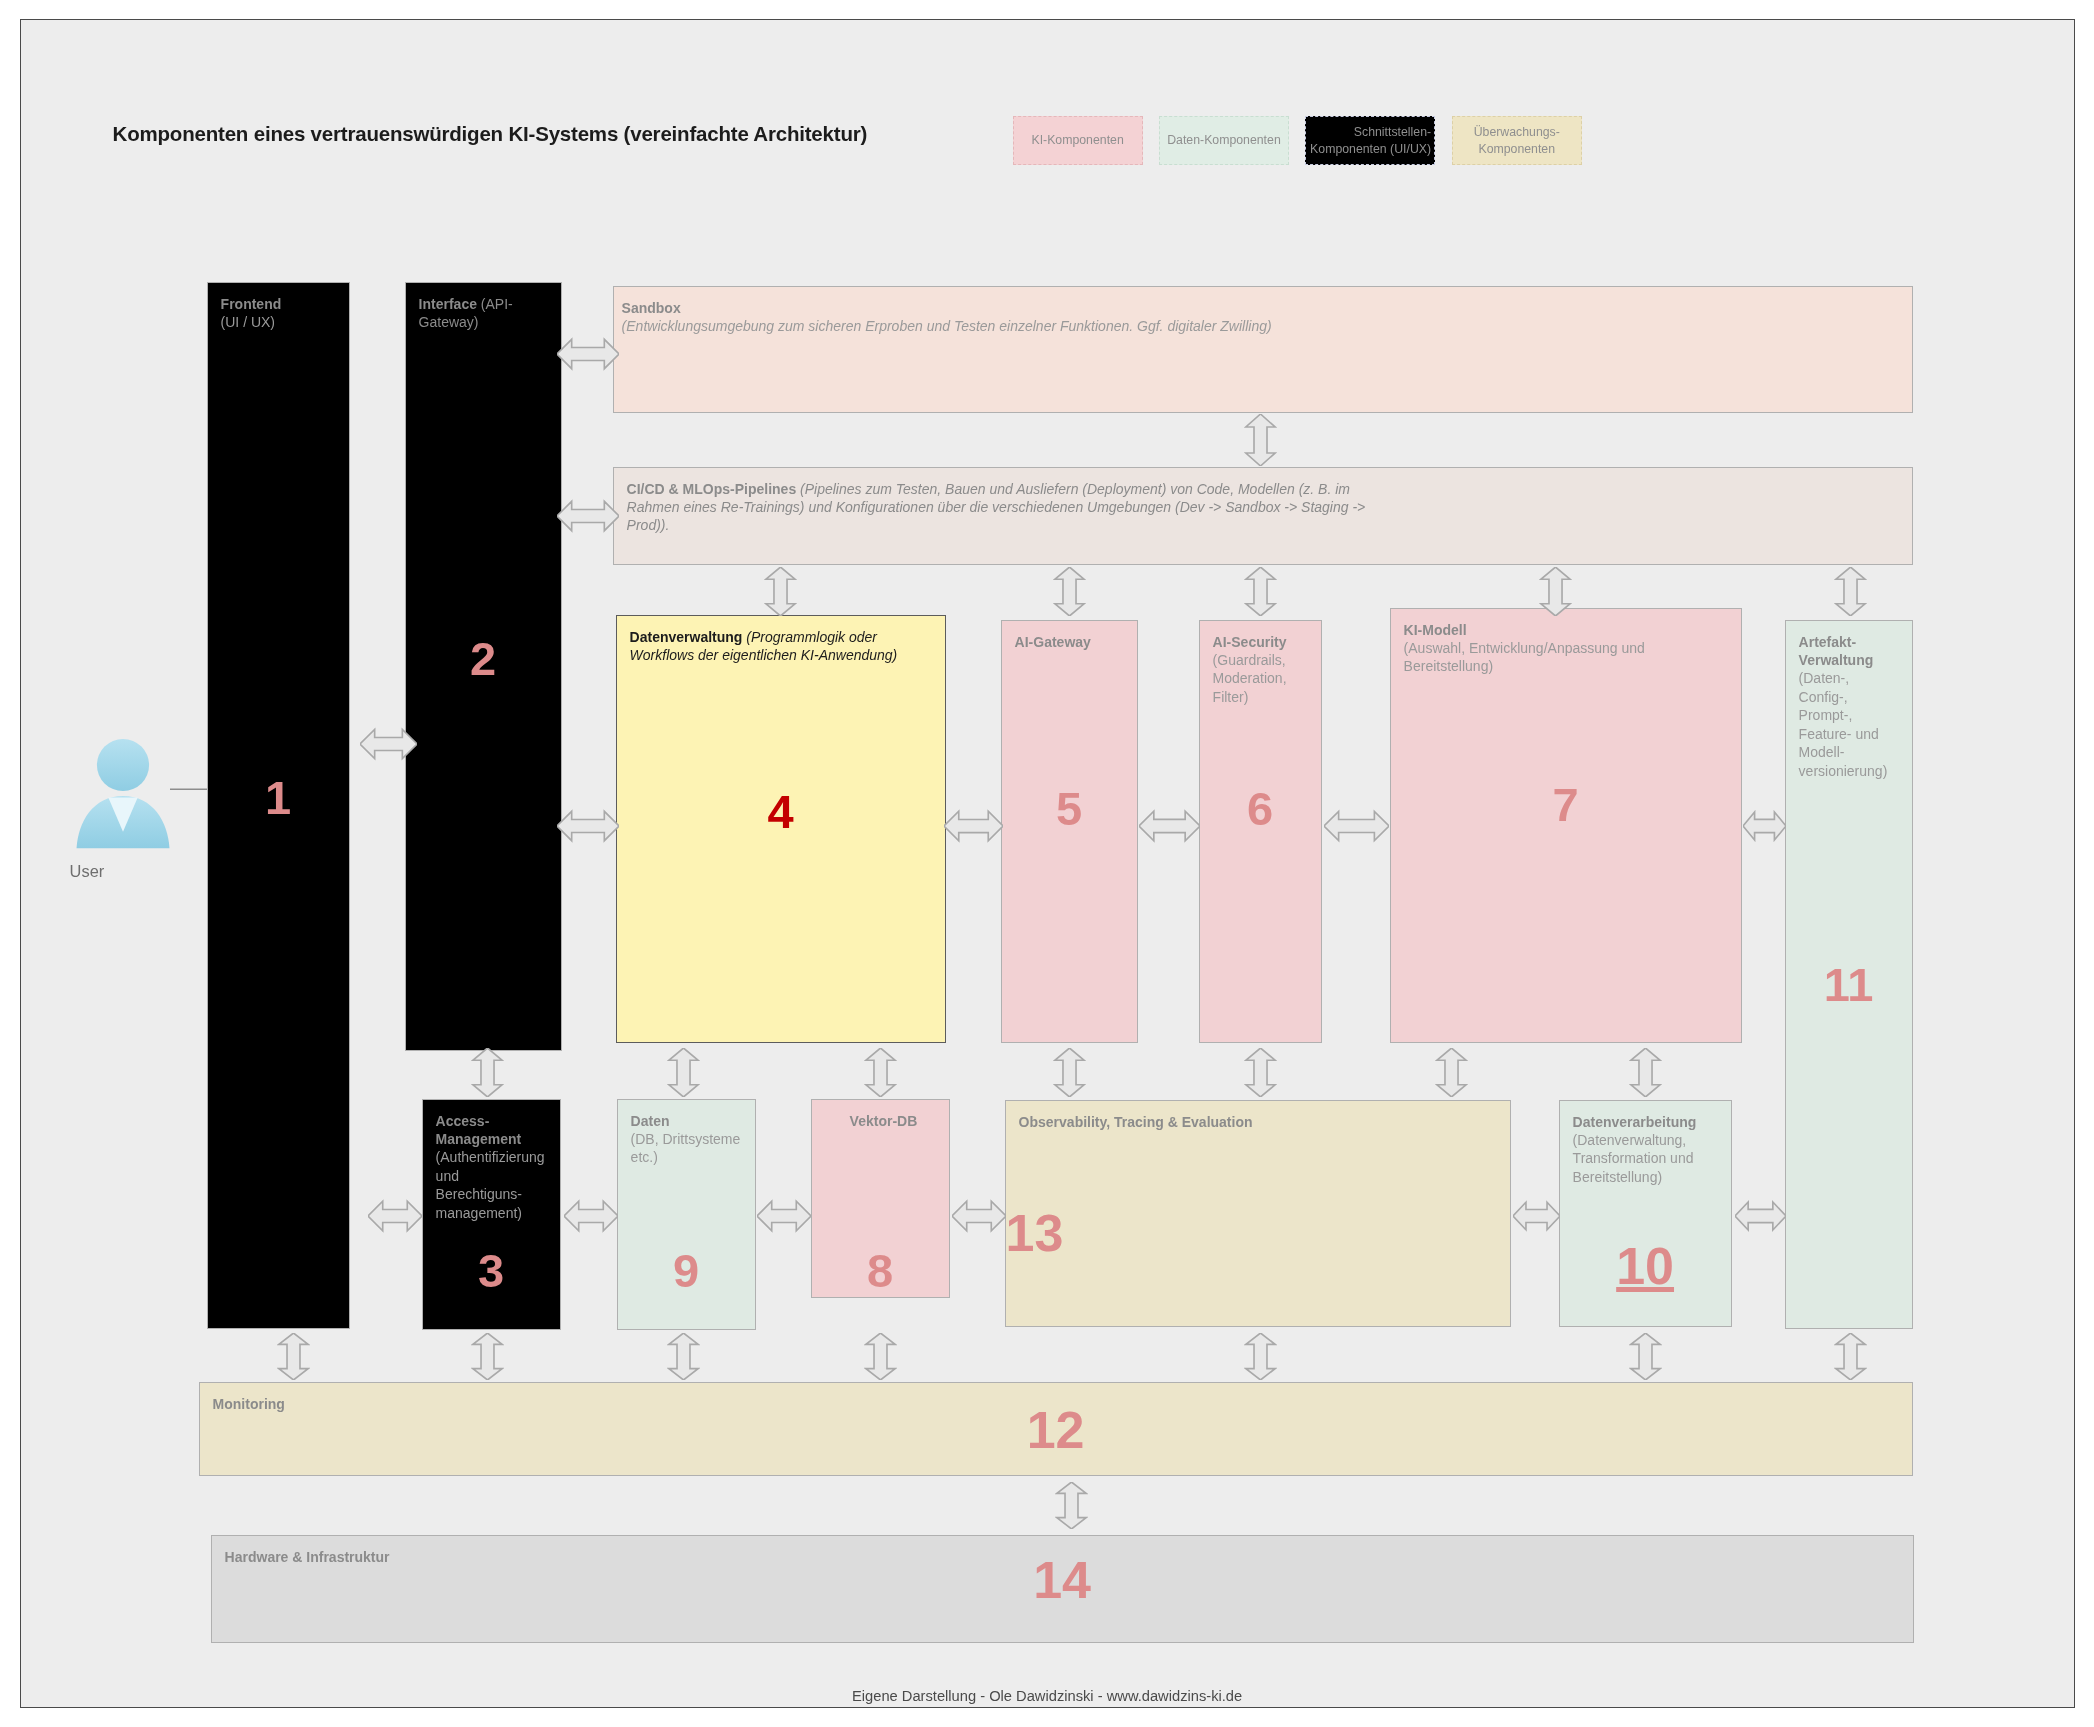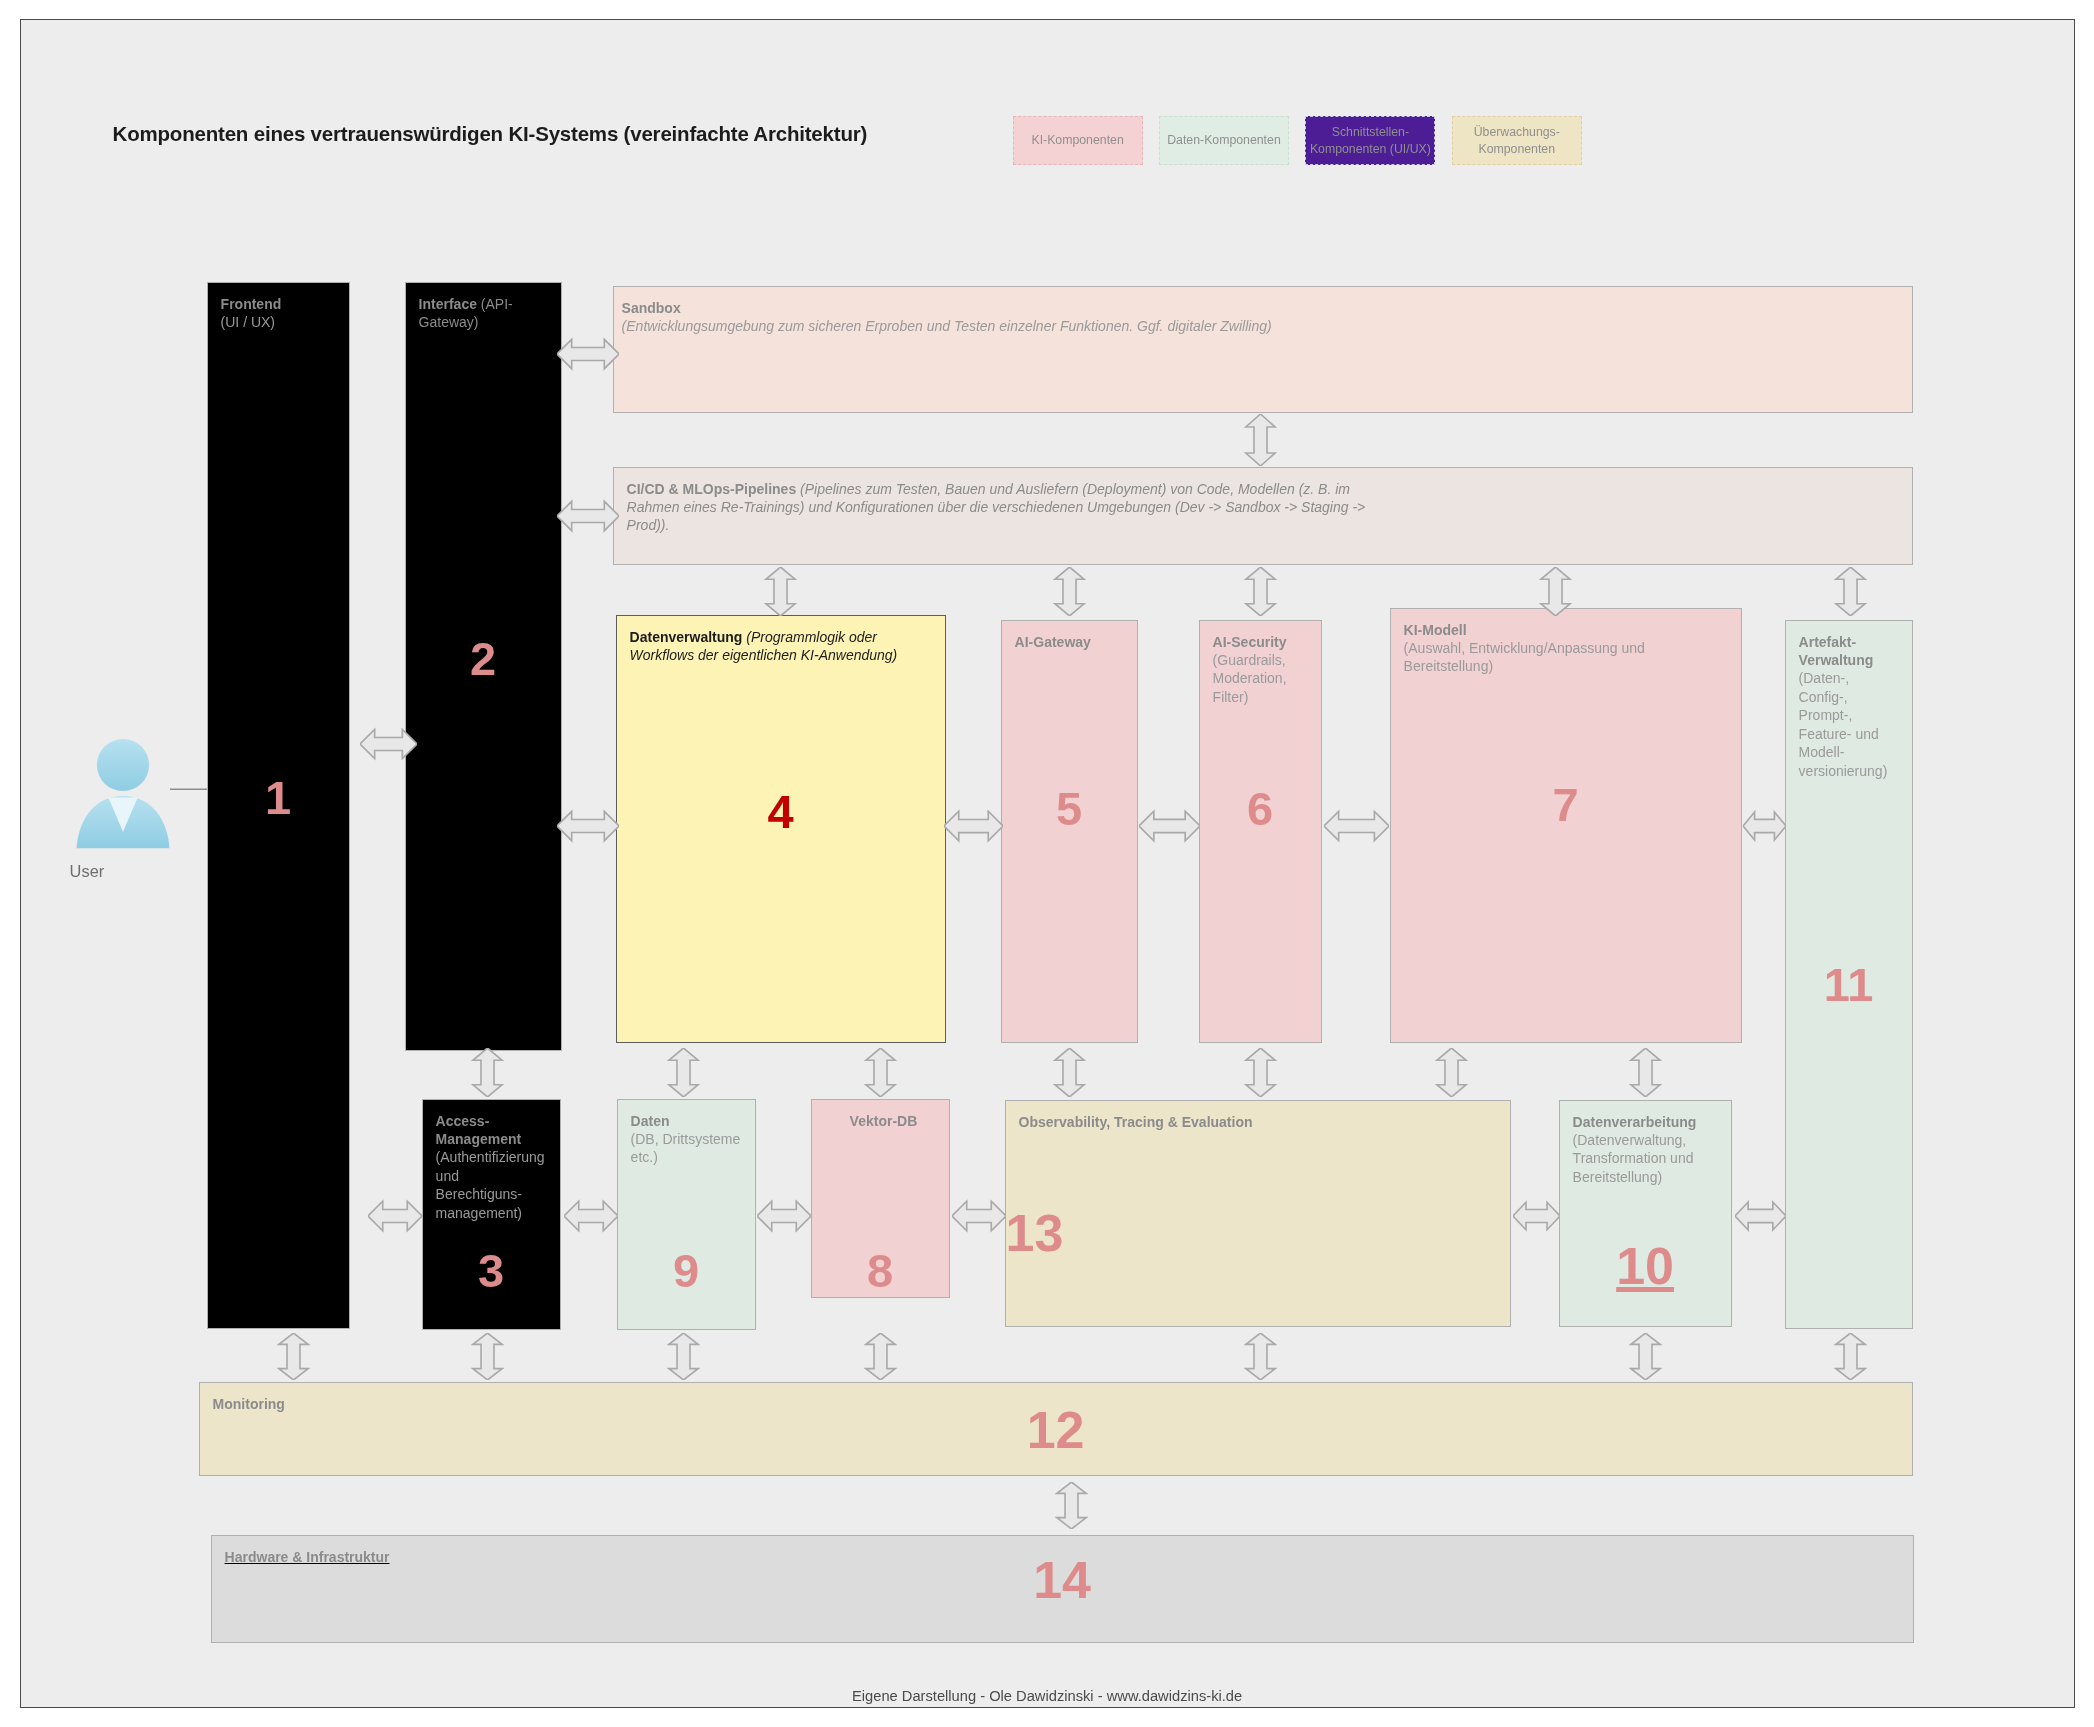--- a/index.html
+++ b/index.html
@@ -28,21 +28,21 @@
   .legend-item{
     width:130px;height:49px;
     border:1.6px dashed #b9b9b9;
     display:flex;align-items:center;justify-content:center;
     text-align:center;
     font-size:12.3px;color:#8f8f8f;line-height:1.35;
     box-sizing:border-box;padding:1.6px 3.3px;
   }
   .lg-ai{background:#f4d2d4;border-color:#e5b7ba;}
   .lg-data{background:#e0ede5;border-color:#c8ded1;}
-  .lg-iface{background:#4c1d95;border-color:#c6cbe0;}
+  .lg-iface{background:#000000;border-color:#c6cbe0;text-align:right;}
   .lg-mon{background:#eee5c4;border-color:#ddd0a6;}
 
   
   .box{
     position:absolute;box-sizing:border-box;
     border:0.8px solid #b0b0b0;
     padding:11.5px 13px 0 13px;
     overflow:hidden;
   }
   .box .hd{
@@ -213,21 +213,21 @@
       <div class="hd">Datenverarbeitung</div>
       <div class="sub2">(Datenverwaltung, Transformation und Bereitstellung)</div>
       <div class="num big" style="left:0;right:0;top:139px;text-align:center;text-decoration:underline;">10</div>
     </div>
 
     <div class="box fill-mon" style="left:178px;top:1362px;width:1714px;height:94px;">
       <div class="hd">Monitoring</div>
       <div class="num big" style="left:0;right:0;top:20.5px;text-align:center;">12</div>
     </div>
 
-    <div class="box fill-hw" style="left:190px;top:1515px;width:1703px;height:108px;text-decoration:underline;">
+    <div class="box fill-hw" style="left:190px;top:1515px;width:1703px;height:108px;">
       <div class="hd">Hardware &amp; Infrastruktur</div>
       <div class="num big" style="left:0;right:0;top:18px;text-align:center;">14</div>
     </div>
 
     <div class="arr" style="left:339px;top:705px;">
       <svg width="57" height="38" viewBox="0 0 70 46">
           <path d="M0 23 L18 5 L18 15 L52 15 L52 5 L70 23 L52 41 L52 31 L18 31 L18 41 Z" fill="#e8e8e8" stroke="#a9a9a9" stroke-width="2"></path>
         </svg>
     </div>
 

